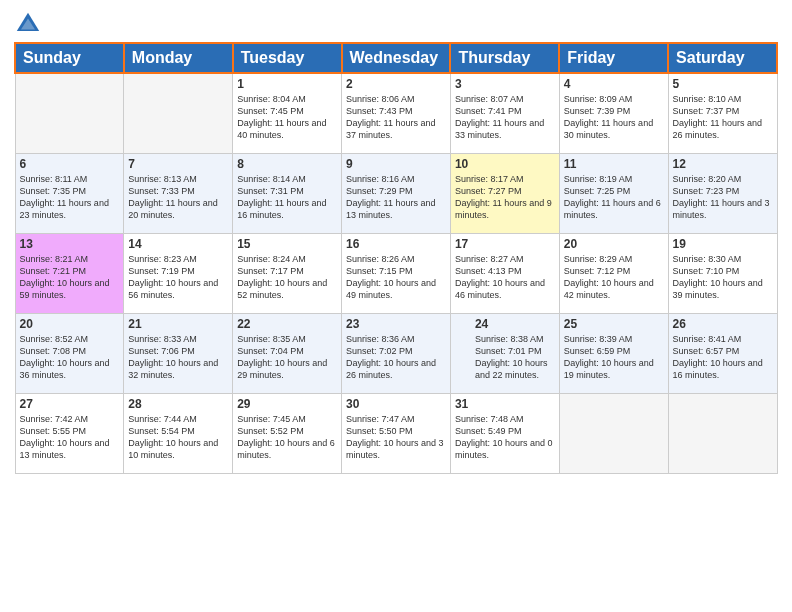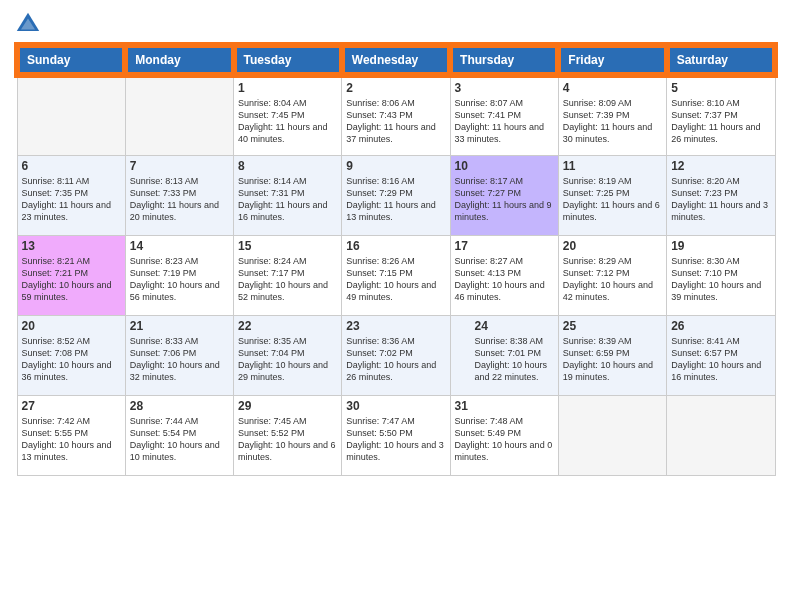--- a/index.html
+++ b/index.html
@@ -57,25 +57,25 @@
       color: #555;
     }
     table {
       width: 100%;
       border-collapse: collapse;
       table-layout: fixed;
     }
     th {
       background-color: #2a6db5;
       color: #fff;
-      font-size: 12px;
+      font-size: 16px;
       font-weight: bold;
       padding: 5px 7px;
       text-align: left;
-      border: 6px solid #f97316;
+      border: 2px solid #f97316;
     }
     td {
       border: 1px solid #ccc;
       vertical-align: top;
       padding: 3px 4px;
       font-size: 9.5px;
       color: #333;
       height: 80px;
     }
     td.empty {
@@ -186,21 +186,21 @@
             <div class="day-info">Sunrise: 8:14 AM
 Sunset: 7:31 PM
 Daylight: 11 hours and 16 minutes.</div>
           </td>
           <td style="background-color: rgb(238, 243, 251);">
             <span class="day-num">9</span>
             <div class="day-info">Sunrise: 8:16 AM
 Sunset: 7:29 PM
 Daylight: 11 hours and 13 minutes.</div>
           </td>
-          <td style="background-color: #c4b5fd; margin-top: 24px;">
+          <td style="background-color: #fef9c3; margin-top: 24px;">
             <span class="day-num">10</span>
             <div class="day-info">Sunrise: 8:17 AM
 Sunset: 7:27 PM
 Daylight: 11 hours and 9 minutes.</div>
           </td>
           <td style="background-color: rgb(238, 243, 251);">
             <span class="day-num">11</span>
             <div class="day-info">Sunrise: 8:19 AM
 Sunset: 7:25 PM
 Daylight: 11 hours and 6 minutes.</div>

